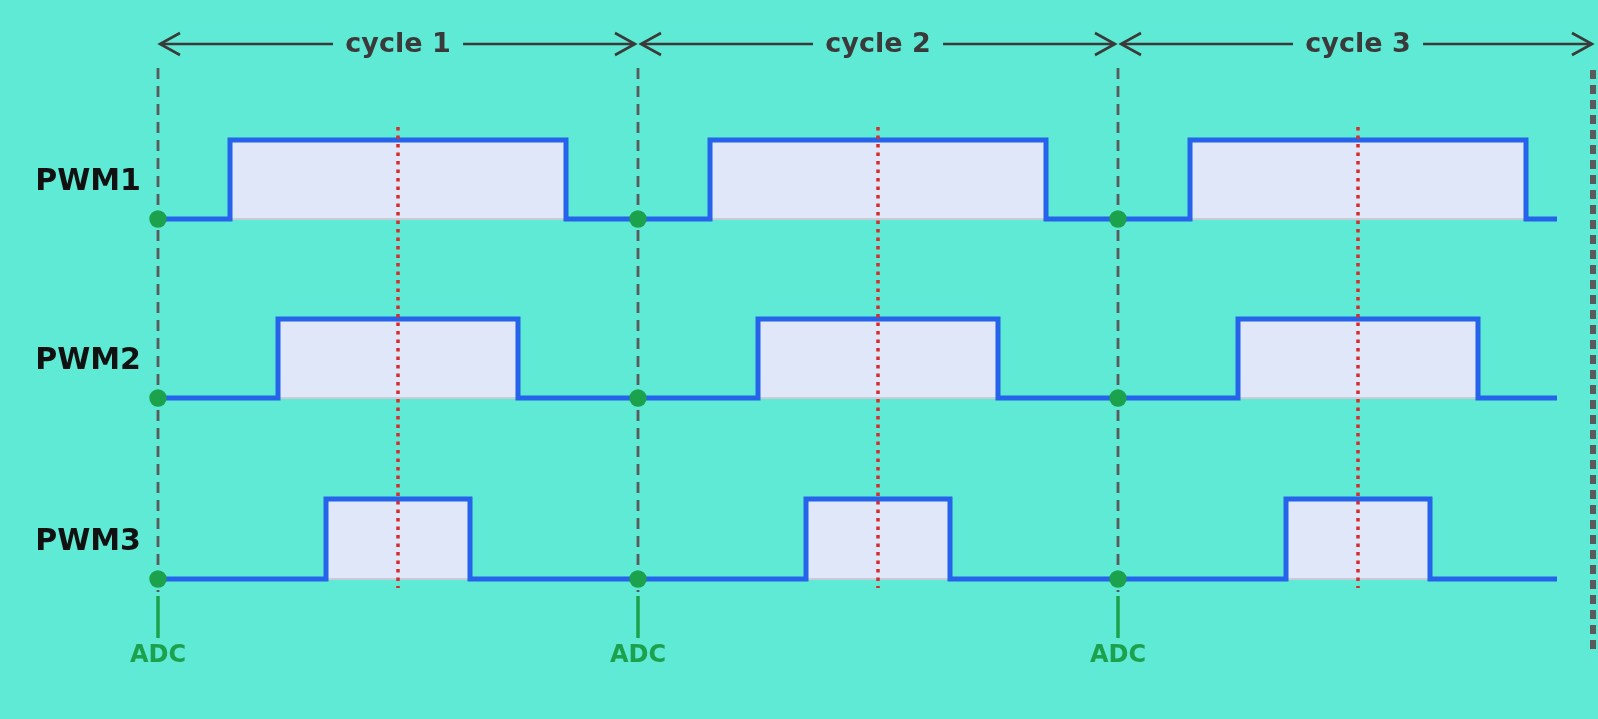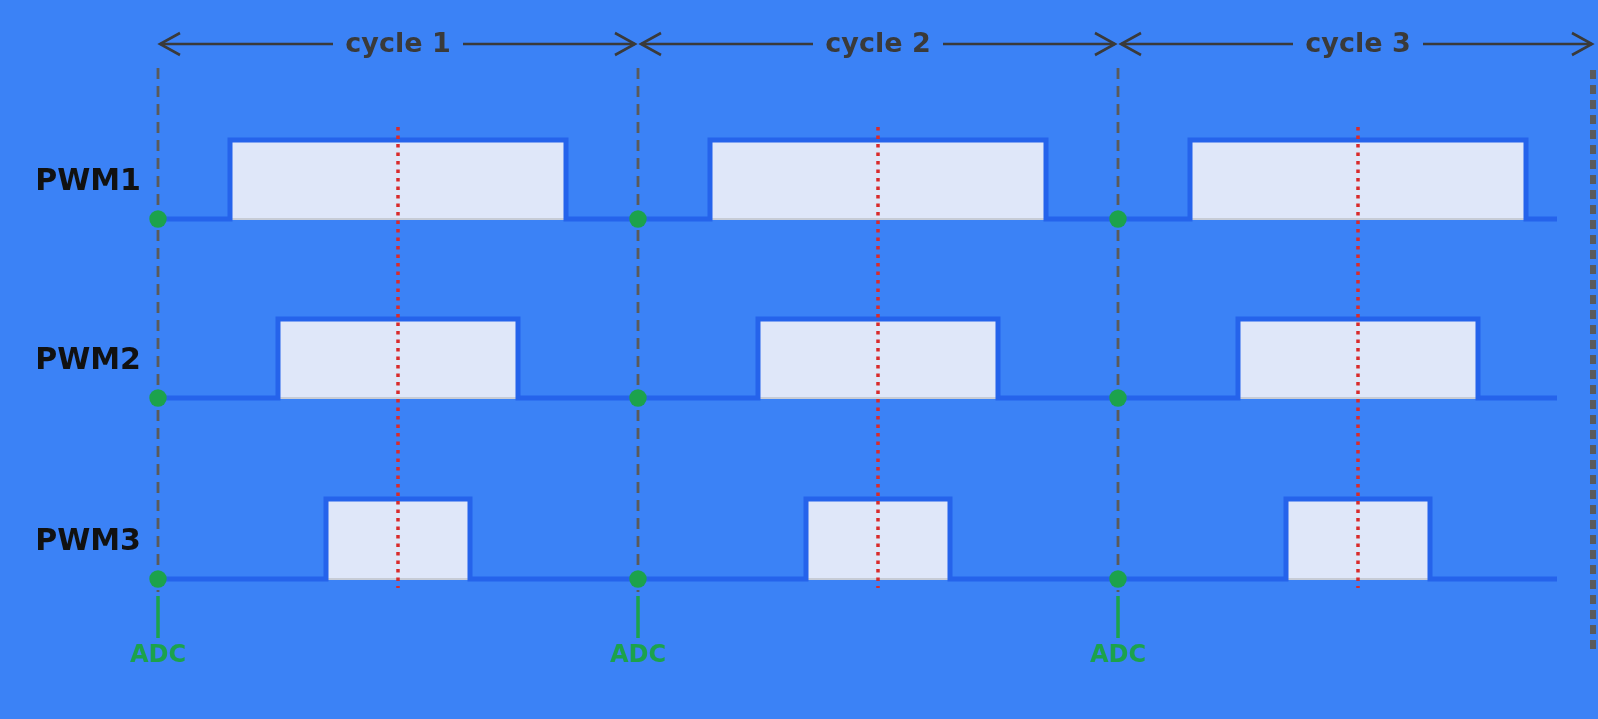--- a/index.html
+++ b/index.html
@@ -1,16 +1,16 @@
 <!DOCTYPE html>
 <html><head>
 <meta charset="utf-8">
 <style>
   html,body{margin:0;padding:0;background:#ffffff;}
-  .stage{margin:0;width:1598px;height:719px;background:#3b82f6;overflow:hidden;}
+  .stage{margin:0;width:1598px;height:719px;background:#5eead4;overflow:hidden;}
   svg{display:block;}
   svg text{font-family:"DejaVu Sans","Liberation Sans",sans-serif;font-weight:bold;}
 </style>
 </head>
 <body>
 
 <figure class="stage">
   <svg id="diagram" viewBox="0 0 1598 719" width="1598" height="719">
     <g id="g-boundaries">
         <line x1="158" y1="68" x2="158" y2="592" stroke="#5a5a5a" stroke-width="2.8" stroke-dasharray="11 7"></line>

